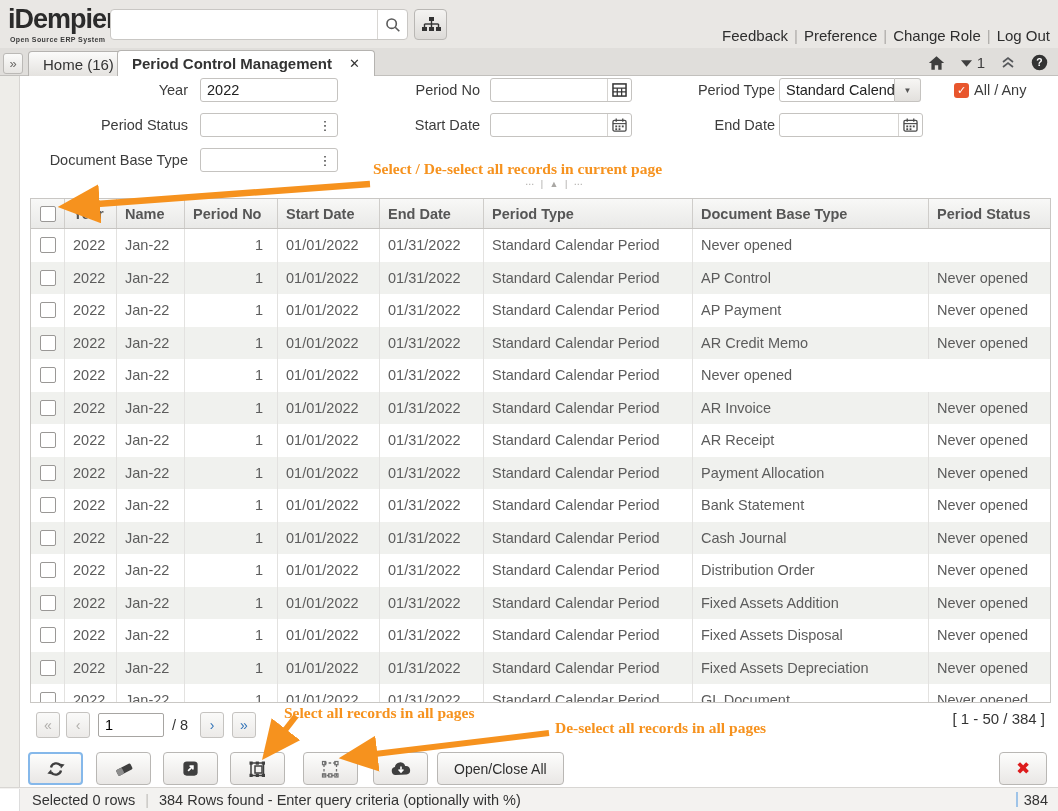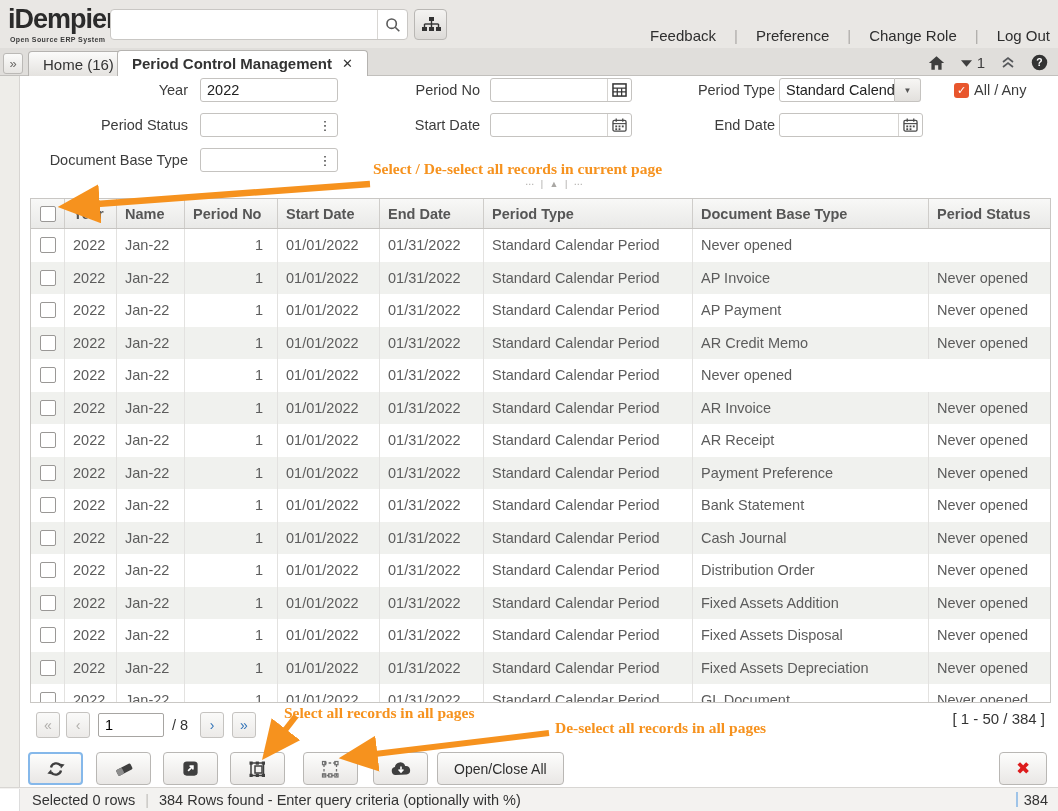--- a/index.html
+++ b/index.html
@@ -9,29 +9,29 @@
 
   
   .topbar { left:0; top:0; width:1058px; height:48px; background:#e9e7e4; }
   .logo-title { left:8px; top:4px; font-size:27px; font-weight:bold; color:#2b2b2b; letter-spacing:-1px; }
   .logo-sub { left:10px; top:36px; font-size:7px; font-weight:bold; color:#3a3a3a; letter-spacing:.4px; }
   .searchwrap { left:110px; top:9px; width:298px; height:31px; background:#fff; border:1px solid #c9c7c4; border-radius:4px; display:flex; }
   .searchwrap input { flex:1; border:0; outline:none; font-size:14px; padding:0 8px; background:transparent; }
   .searchbtn { width:30px; border-left:1px solid #d8d6d3; display:flex; align-items:center; justify-content:center; cursor:pointer; }
   .sitemapbtn { left:414px; top:9px; width:33px; height:31px; background:linear-gradient(#f4f3f1,#dddbd8); border:1px solid #b9b7b4; border-radius:4px; display:flex; align-items:center; justify-content:center; cursor:pointer; }
   .userinfo { right:8px; top:4px; font-size:15px; color:#2e2e2e; }
-  .userlinks { right:8px; top:27px; font-size:15px; color:#2e2e2e; display:flex; gap:18px;margin-left:36px; }
+  .userlinks { right:8px; top:27px; font-size:15px; color:#2e2e2e; display:flex; gap:6px;margin-left:36px; }
   .userlinks .sep { color:#adaba8; }
   .userlinks span[data-interactable="true"] { cursor:pointer; }
 
   
   .tabbar { left:0; top:48px; width:1058px; height:28px; background:#e0dedb; border-bottom:1px solid #c2c0bd; }
   .lchev { left:3px; top:53px; width:20px; height:21px; background:linear-gradient(#fbfbfa,#e7e5e2); border:1px solid #bbb9b6; border-radius:3px; color:#6b6967; font-size:13px; text-align:center; line-height:19px; cursor:pointer; }
   .tab { top:51px; height:25px; background:linear-gradient(#fbfbfa,#e4e2df); border:1px solid #b5b3b0; border-bottom:0; border-radius:4px 4px 0 0; font-size:15px; color:#333; display:flex; align-items:center; padding:0 14px; cursor:pointer; }
-  .tab.active { background:#fff; font-weight:bold; height:26px; top:50px; }
+  .tab.active { background:#fff; font-weight:bold; height:26px; top:50px;gap:7px; }
   .tab .close { margin-left:10px; font-weight:bold; font-size:13px; color:#333; cursor:pointer; }
   .tabicons { right:10px; top:54px; display:flex; align-items:center; gap:16px; color:#3e3e3e; }
   .tabicons .ic { cursor:pointer; display:flex; align-items:center; }
 
   
   .leftstrip { left:0; top:76px; width:20px; height:735px; background:#eeede9; border-right:1px solid #d7d5d2; }
 
   
   .flabel { font-size:14.5px; color:#3c3c3c; text-align:right; height:24px; line-height:24px; }
   .fbox { height:24px; background:#fff; border:1px solid #c5c3c0; border-radius:3px; display:flex; }
@@ -279,21 +279,21 @@
         <div class="trow alt" data-interactable="true">
           <div class="cbcell">
             <span class="rowchk" data-interactable="true"></span>
           </div>
           <div data-interactable="false">2022</div>
           <div data-interactable="false">Jan-22</div>
           <div class="cell-num" data-interactable="false">1</div>
           <div data-interactable="false">01/01/2022</div>
           <div data-interactable="false">01/31/2022</div>
           <div data-interactable="false">Standard Calendar Period</div>
-          <div data-interactable="false">AP Invoice</div>
+          <div data-interactable="false">AP Control</div>
           <div data-interactable="false">Never opened</div>
         </div>
 
         <div class="trow" data-interactable="true">
           <div class="cbcell">
             <span class="rowchk" data-interactable="true"></span>
           </div>
           <div data-interactable="false">2022</div>
           <div data-interactable="false">Jan-22</div>
           <div class="cell-num" data-interactable="false">1</div>
@@ -362,21 +362,21 @@
         <div class="trow alt" data-interactable="true">
           <div class="cbcell">
             <span class="rowchk" data-interactable="true"></span>
           </div>
           <div data-interactable="false">2022</div>
           <div data-interactable="false">Jan-22</div>
           <div class="cell-num" data-interactable="false">1</div>
           <div data-interactable="false">01/01/2022</div>
           <div data-interactable="false">01/31/2022</div>
           <div data-interactable="false">Standard Calendar Period</div>
-          <div data-interactable="false">Payment Preference</div>
+          <div data-interactable="false">Payment Allocation</div>
           <div data-interactable="false">Never opened</div>
         </div>
 
         <div class="trow" data-interactable="true">
           <div class="cbcell">
             <span class="rowchk" data-interactable="true"></span>
           </div>
           <div data-interactable="false">2022</div>
           <div data-interactable="false">Jan-22</div>
           <div class="cell-num" data-interactable="false">1</div>

